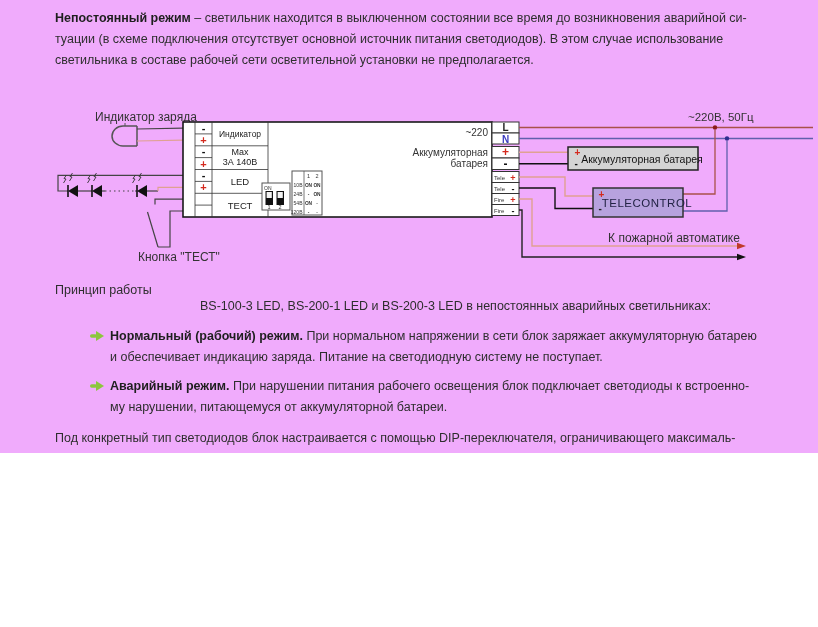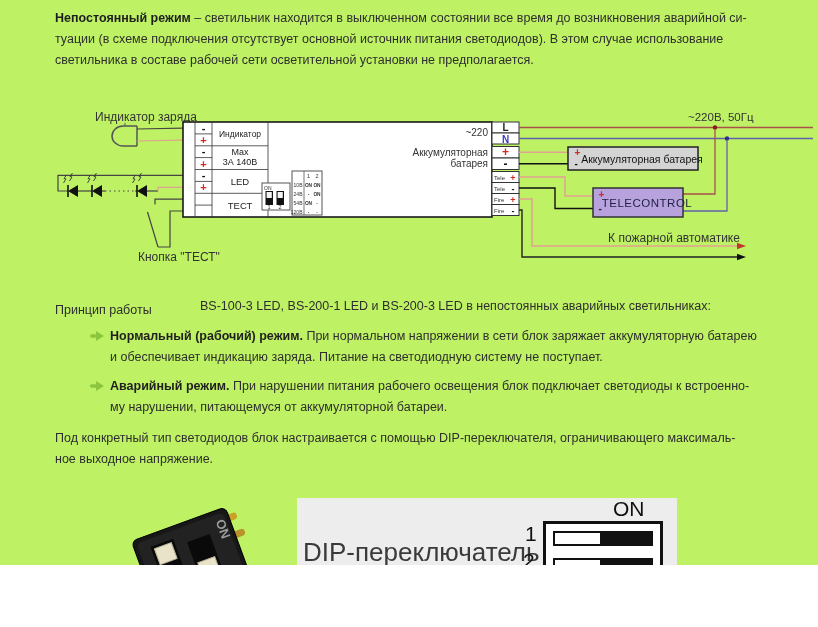--- a/index.html
+++ b/index.html
@@ -1,16 +1,16 @@
 <!DOCTYPE html>
 <html><head>
 <meta charset="utf-8">
 <style>
   html,body{margin:0;padding:0;background:#fff}
-  #page{position:relative;width:818px;height:565px;background:#bef264;overflow:hidden;
+  #page{position:relative;width:818px;height:453px;background:#f0abfc;overflow:hidden;
         font-family:"Liberation Sans",sans-serif;color:#2e2e2e;font-size:12.5px;line-height:21px}
   .abs{position:absolute}
   .ln{white-space:nowrap}
   .b{font-weight:bold;color:#1f1f1f}
   svg text{font-family:"Liberation Sans",sans-serif}
   .panel{background:#ededed}
   .bigtxt{font-size:26px;color:#3a3a3a}
   .numtxt{font-size:21px;color:#111;line-height:22px}
   .swrow{position:absolute;background:#111}
   .knob{position:absolute;left:0;top:0;background:#fff;border:2px solid #111;box-sizing:border-box}
@@ -197,21 +197,21 @@
 
     <g>
       <path d="M519,99 H532 V146 H737" fill="none" stroke="#dfa191" stroke-width="1.4"></path>
       <polygon points="737,142.8 746,146 737,149.2" fill="#c0392b"></polygon>
       <path d="M519,110 H522 V157 H737" fill="none" stroke="#222" stroke-width="1.4"></path>
       <polygon points="737,153.8 746,157 737,160.2" fill="#111"></polygon>
       <text x="674" y="142" font-size="12" fill="#333" text-anchor="middle">К пожарной автоматике</text>
     </g>
   </svg>
 
-  <span class="abs ln" style="left:55px;top:300px">Принцип работы</span>
+  <span class="abs ln" style="left:55px;top:280px">Принцип работы</span>
   <span class="abs ln" style="left:200px;top:296px">BS-100-3 LED, BS-200-1 LED и BS-200-3 LED в непостоянных аварийных светильниках:</span>
 
   <svg class="abs" style="left:90px;top:330px" width="15" height="12" viewBox="0 0 15 12">
     <rect x="0" y="4.3" width="7" height="3.4" rx="1.7" fill="#8CC63E"></rect>
       <polygon points="6,1 14,6 6,11" fill="#8CC63E"></polygon>
   </svg>
   <div class="abs" style="left:110px;top:326px">
     <div class="ln"><b class="b">Нормальный (рабочий) режим.</b><span> При нормальном напряжении в сети блок заряжает аккумуляторную батарею</span></div>
     <div class="ln">и обеспечивает индикацию заряда. Питание на светодиодную систему не поступает.</div>
   </div>

